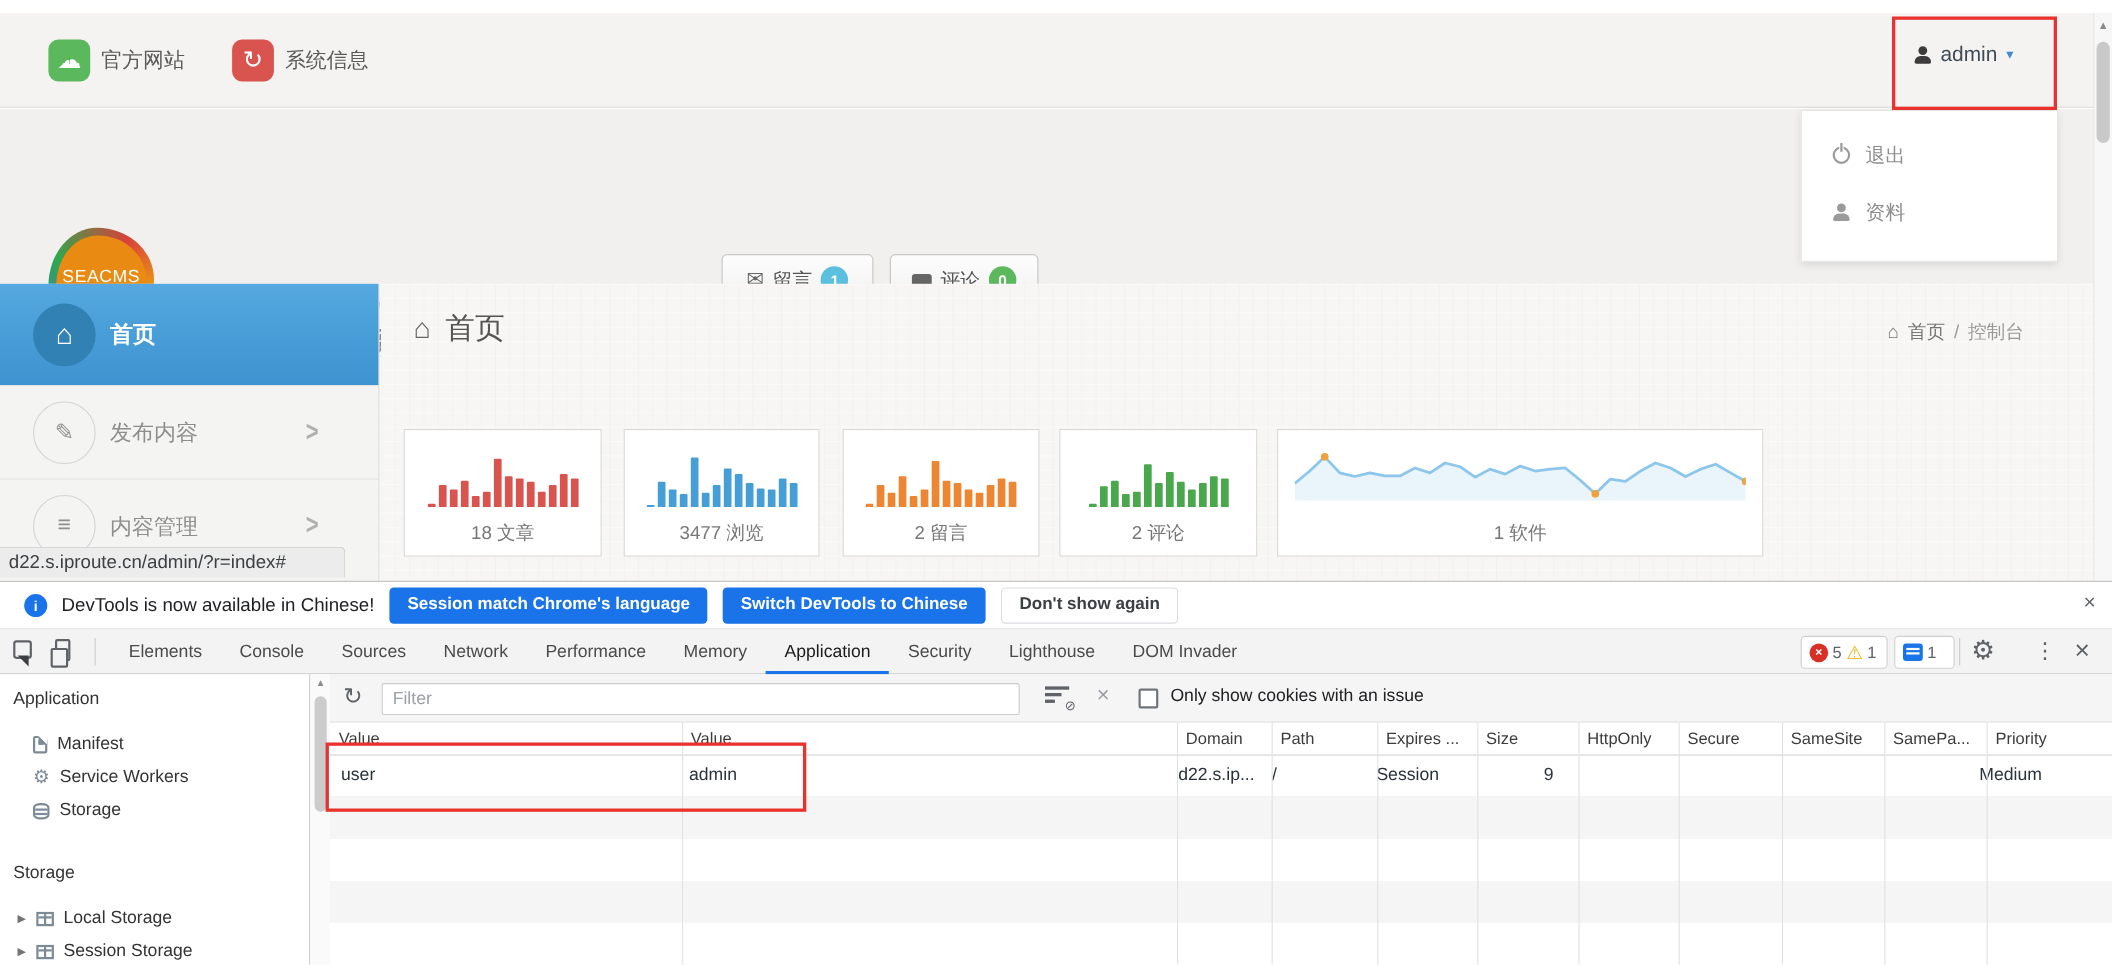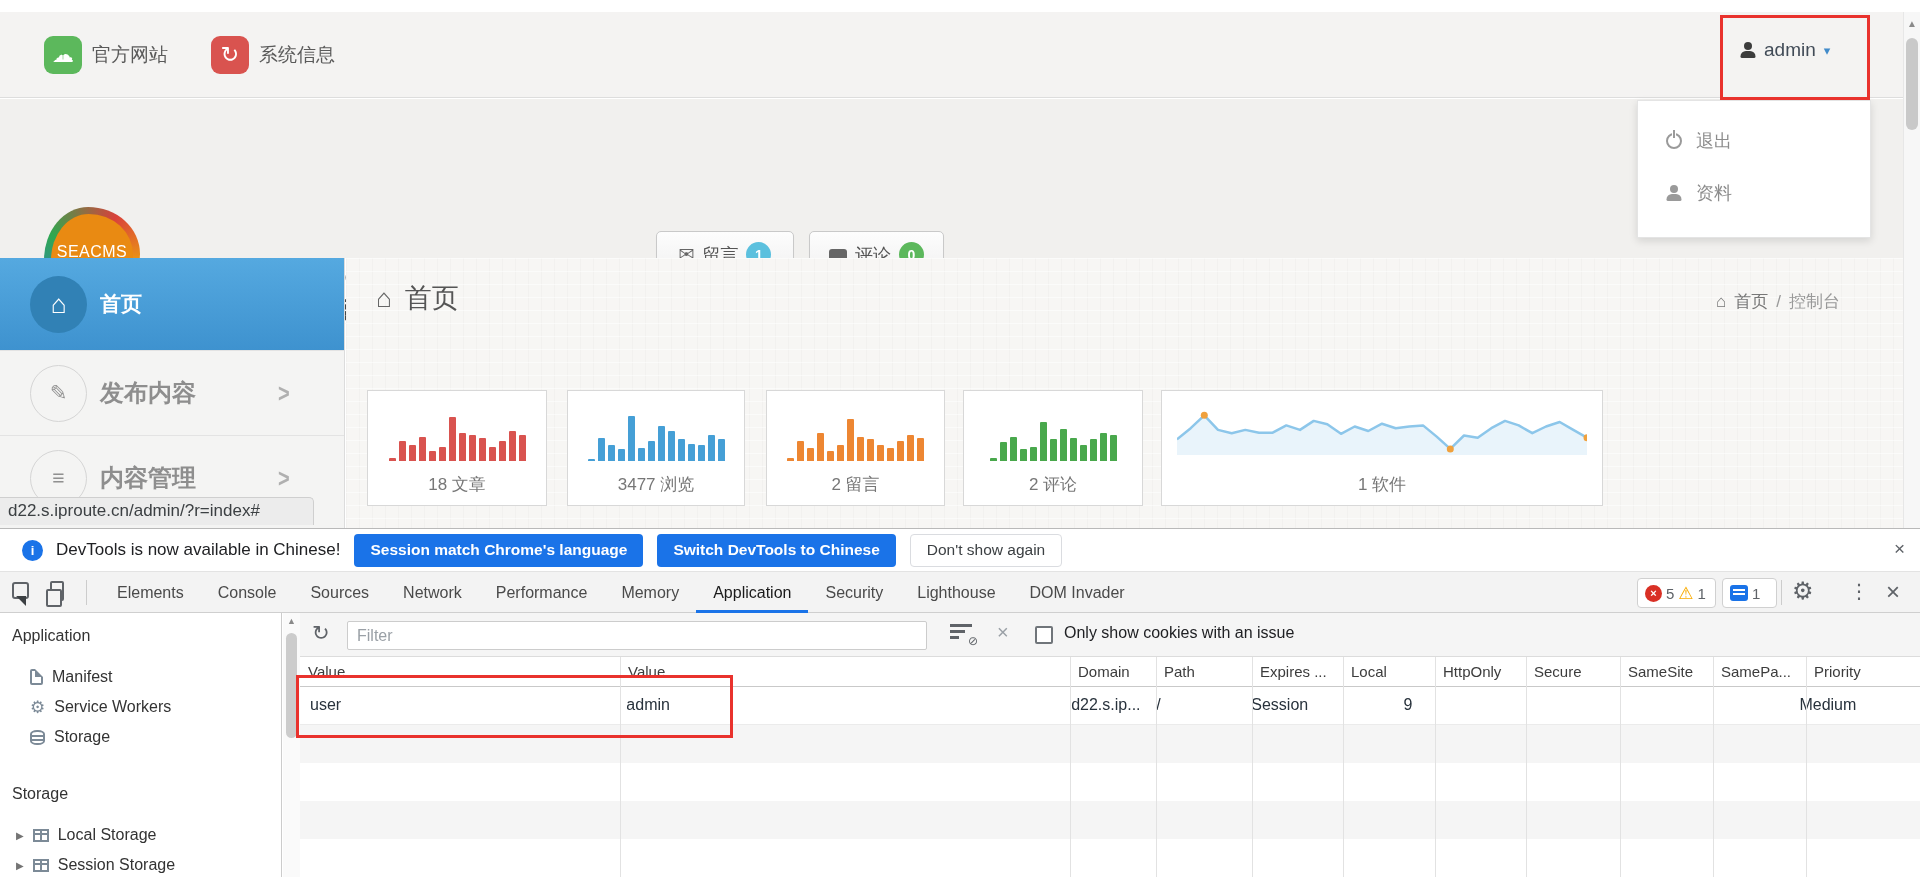--- a/index.html
+++ b/index.html
@@ -67,21 +67,21 @@
 
   
   .hl { position:absolute; border:3px solid #e9322d; z-index:50; pointer-events:none; }
 
   
   .content { position:absolute; left:0; top:258px; width:1920px; height:270px; }
   .side { position:absolute; left:0; top:0; width:345px; height:270px; background:#f4f4f3; border-right:1px solid #dcdcdc; }
   .side-item { position:relative; display:flex; align-items:center; cursor:pointer; }
   .si-circle { position:absolute; left:30px; width:57px; height:57px; border-radius:50%;
     display:flex; align-items:center; justify-content:center; }
-  .si-label { position:absolute; left:100px; font-size:24px;font-weight:bold; }
+  .si-label { position:absolute; left:100px; font-size:20px; }
   .si-chev { position:absolute; left:278px; font-size:20px; font-weight:bold; color:#b0b0b0; transform:scaleY(1.3); }
   .side-item.active { height:92px; background:linear-gradient(#55a9e0,#3e92cf); }
   .side-item.active .si-circle { background:#3181b5; color:#fff; font-size:26px; }
   .side-item.active .si-label { color:#fff; font-weight:bold; font-size:21px; }
   .side-item.plain { height:85px; border-top:1px solid #e3e3e3; }
   .side-item.plain .si-circle { border:1px solid #d5d5d5; color:#909090; font-size:21px; }
   .side-item.plain .si-label { color:#8e8e8e; }
 
   .mainarea { position:absolute; left:346px; top:0; width:1558px; height:270px;
     background-color:#f7f6f4;
@@ -112,21 +112,21 @@
 
   
   .devtools { position:absolute; left:0; top:528px; width:1920px; height:349px; background:#fff; border-top:1px solid #b9b9b9; }
   .dt-infobar { position:absolute; left:0; top:0; width:1920px; height:43px; background:#fff;
     border-bottom:1px solid #e3e3e3; display:flex; align-items:center; padding-left:22px; }
   .info-i { width:21px; height:21px; border-radius:50%; background:#1a73e8; color:#fff; font-size:13px; font-weight:bold;
     display:flex; align-items:center; justify-content:center; }
   .dt-infobar .msg { margin-left:13px; font-size:17px; color:#202124; }
   .ib-btn { margin-left:14px; height:33px; border-radius:4px; padding:0 16px; font-size:15.5px; font-weight:bold;
     background:#1a73e8; color:#fff; display:flex; align-items:center; cursor:pointer; }
-  .ib-btn.ghost { background:#fff; color:#3c4043; border:1px solid #dadce0; font-weight:normal; }
+  .ib-btn.ghost { background:#fff; color:#3c4043; border:1px solid #dadce0; font-weight:bold; }
   .ib-close { position:absolute; left:1894px; top:9px; font-size:19px; color:#5f6368; cursor:pointer; }
 
   .dt-tabbar { position:absolute; left:0; top:43px; width:1920px; height:41px; background:#f3f3f3; border-bottom:1px solid #cfcfcf; }
   .insp-icon { position:absolute; left:12px; top:10px; width:17px; height:17px; border:2px solid #5f6368; border-radius:3px; }
   .insp-icon:after { content:""; position:absolute; right:-6px; bottom:-6px; width:0; height:0;
     border:7px solid transparent; border-top-color:#3c4043; transform:rotate(-135deg); }
   .dev-icon { position:absolute; left:50px; top:9px; width:14px; height:20px; border:2px solid #5f6368; border-radius:2px; background:#f3f3f3; }
   .dev-icon:after { content:""; position:absolute; left:-6px; top:6px; width:12px; height:14px; border:2px solid #5f6368; background:#f3f3f3; border-radius:2px; }
   .tab-sep { position:absolute; left:86px; top:8px; width:1px; height:25px; background:#ccc; }
   .dt-tabs { position:absolute; left:100px; top:0; height:41px; display:flex; align-items:stretch; }
@@ -478,21 +478,21 @@
           <span class="fclear">×</span>
           <span class="cb"></span>
           <span class="cb-label">Only show cookies with an issue</span>
         </div>
         <div class="grid-header" id="cookie-header">
             <div class="cell" style="width: 320px;">Value</div>
             <div class="cell" style="width: 450px;">Value</div>
             <div class="cell" style="width: 86px;">Domain</div>
             <div class="cell" style="width: 96px;">Path</div>
             <div class="cell" style="width: 91px;">Expires ...</div>
-            <div class="cell" style="width: 92px;">Local</div>
+            <div class="cell" style="width: 92px;">Size</div>
             <div class="cell" style="width: 91px;">HttpOnly</div>
             <div class="cell" style="width: 94px;">Secure</div>
             <div class="cell" style="width: 93px;">SameSite</div>
             <div class="cell" style="width: 93px;">SamePa...</div>
             <div class="cell" style="width: 114px;">Priority</div>
           </div>
         <div id="cookie-rows">
             <div class="grid-row">
               <div class="cell" style="width: 320px;">user</div>
               <div class="cell" style="width: 450px;">admin</div>

